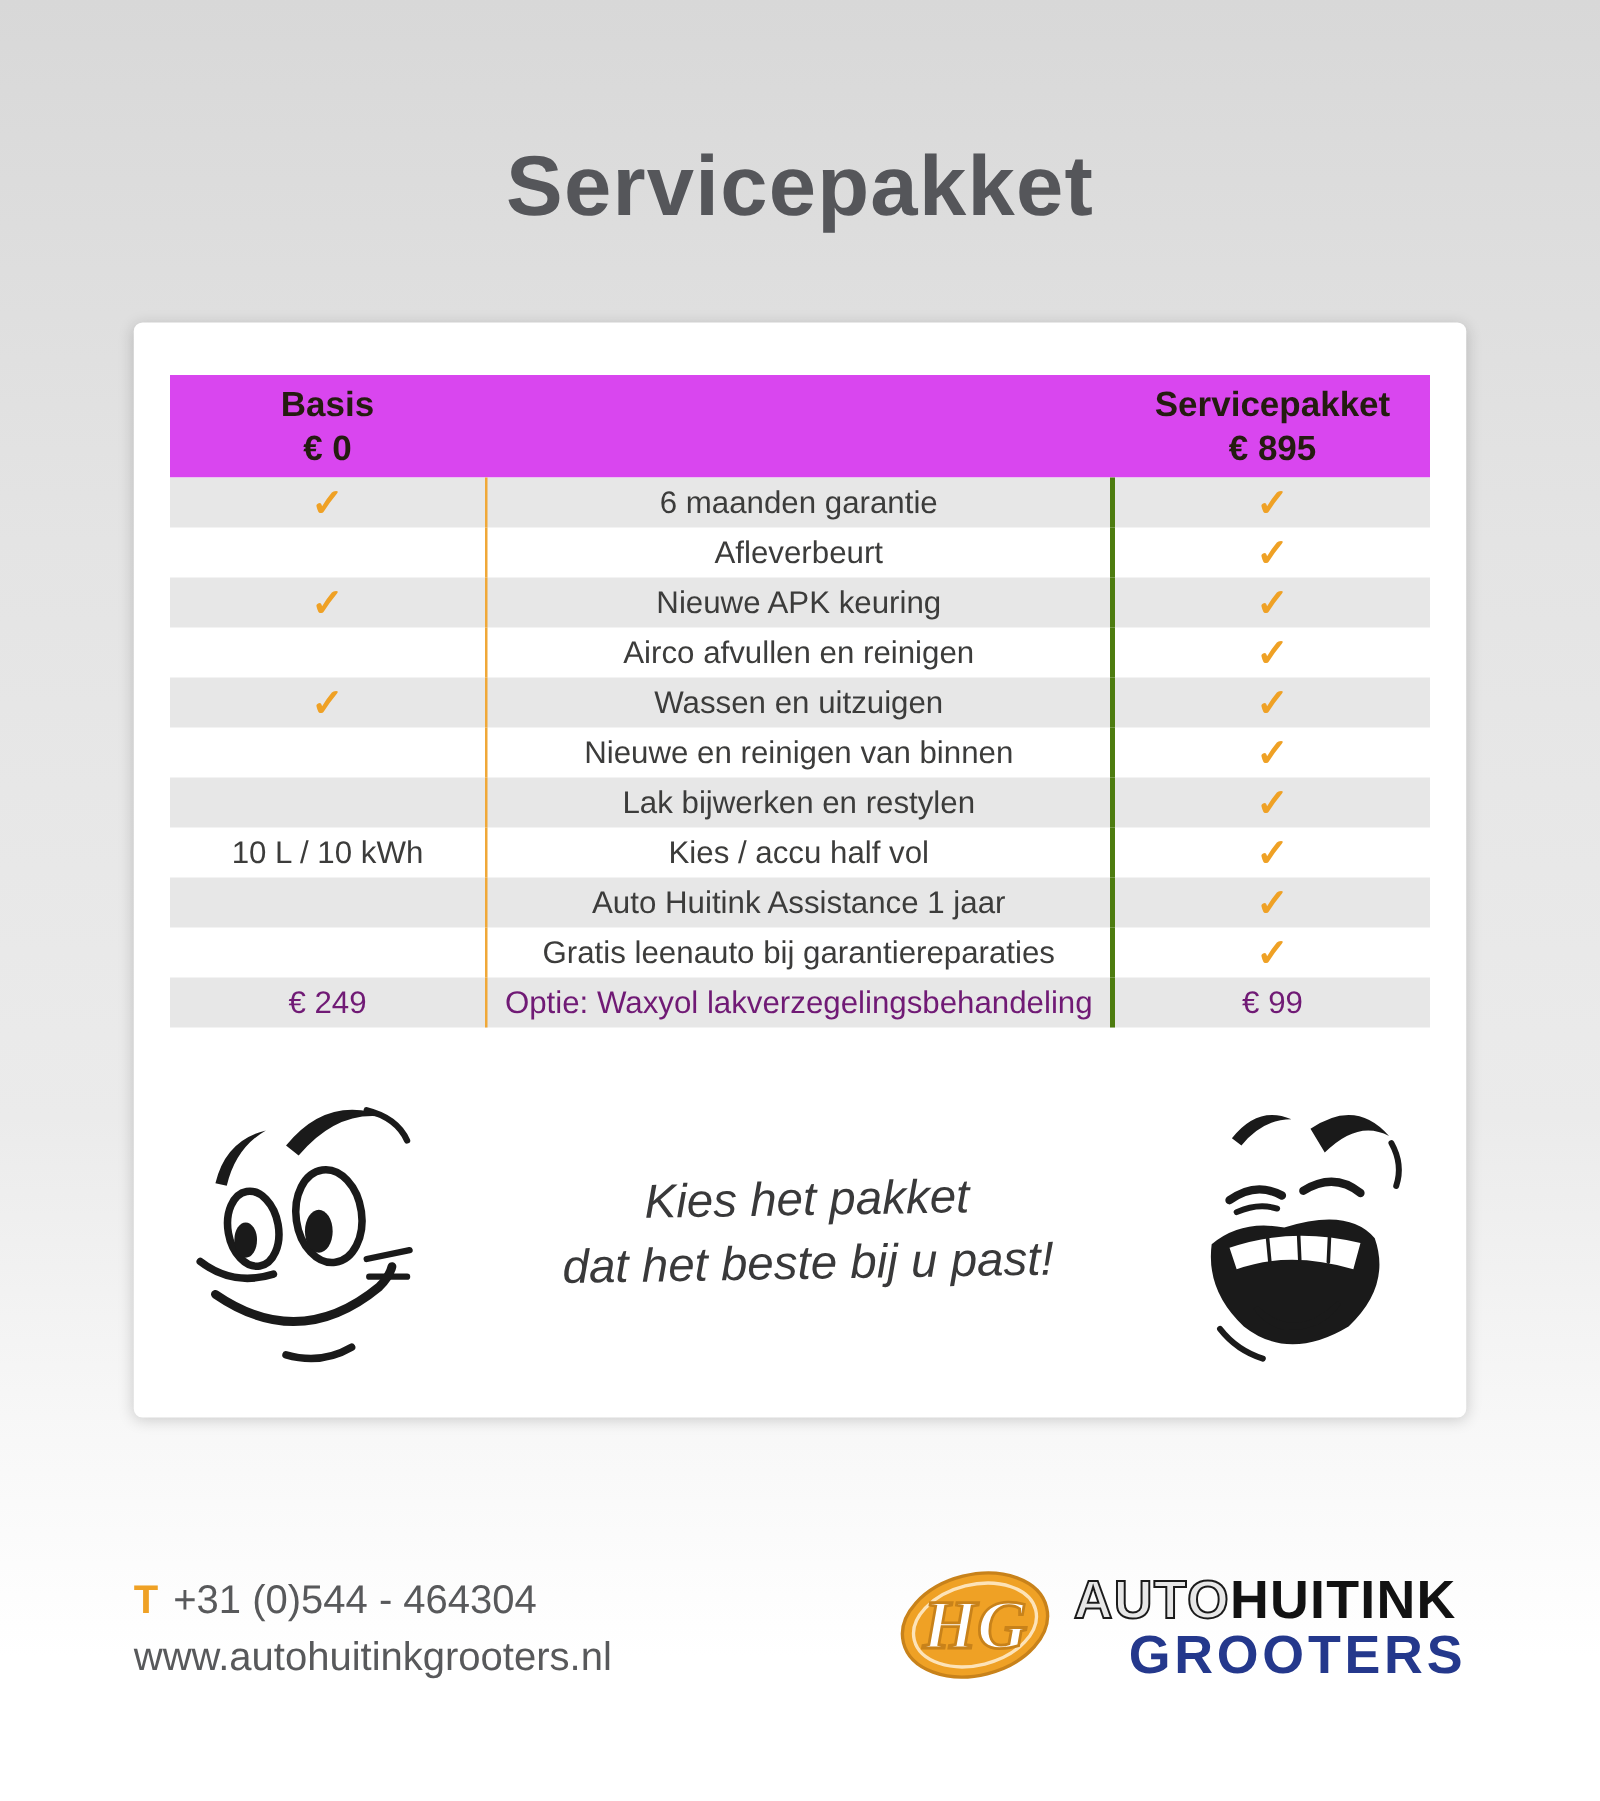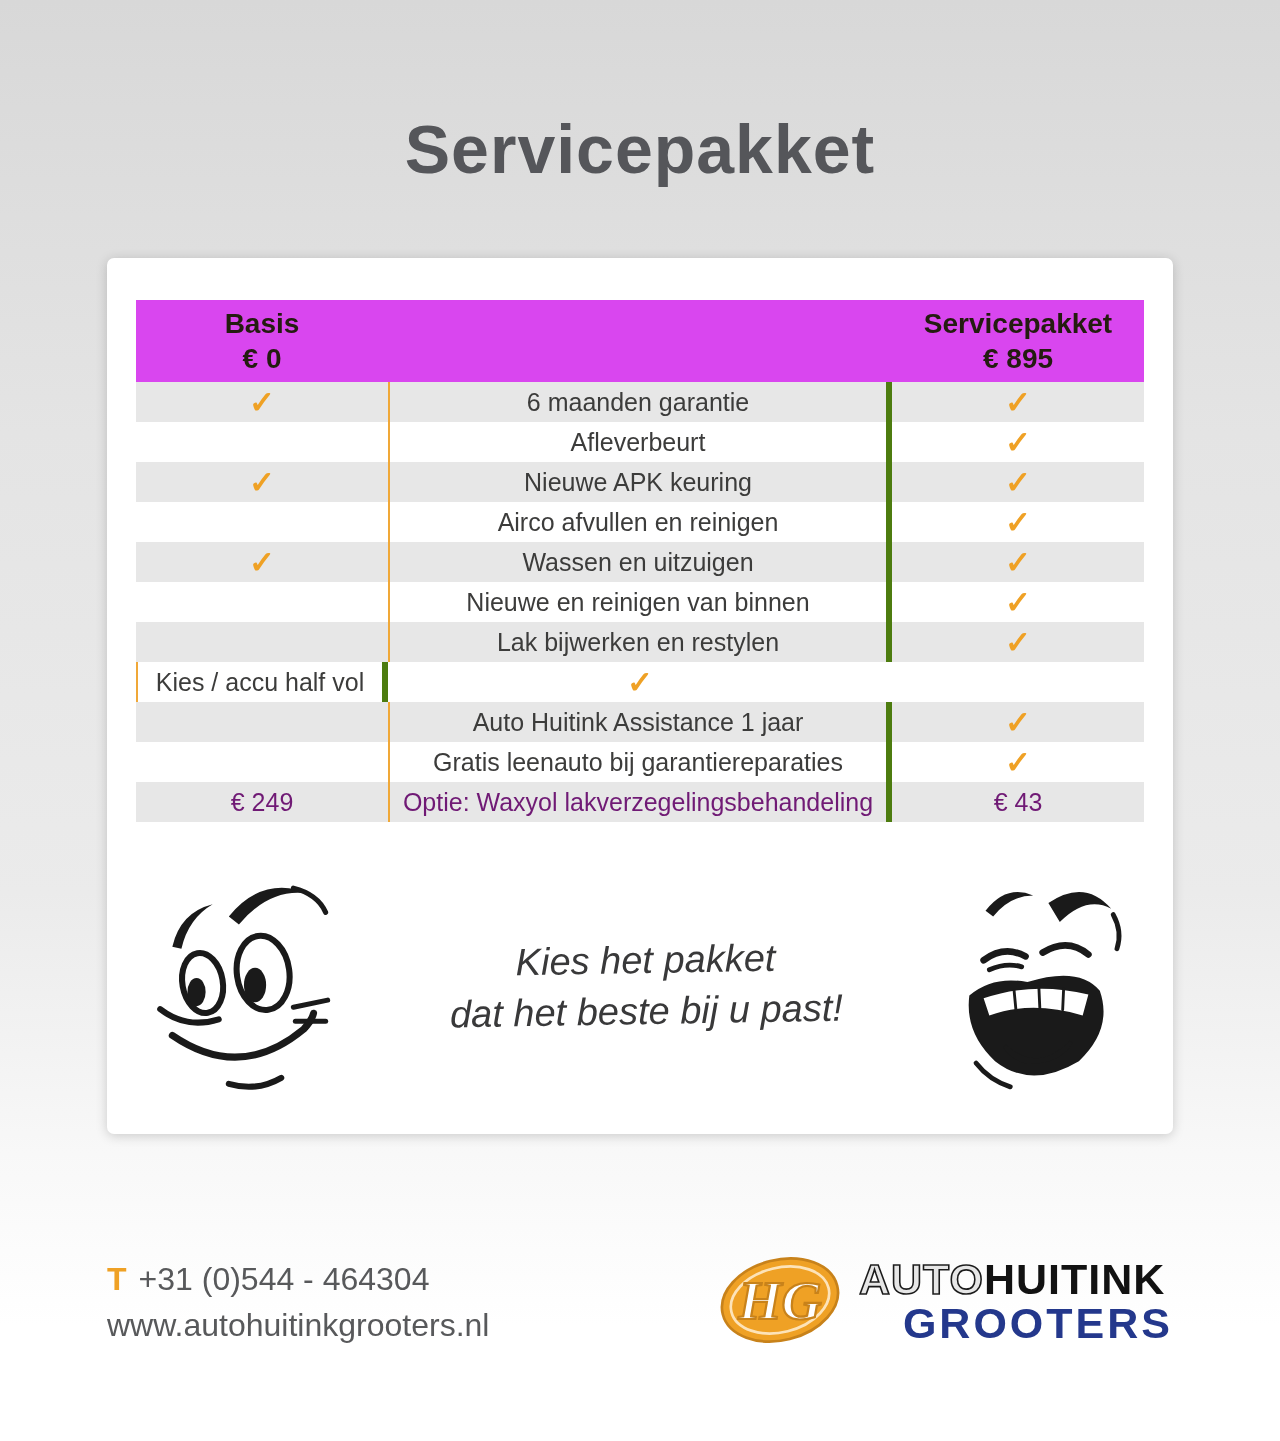--- a/index.html
+++ b/index.html
@@ -23,21 +23,21 @@
     display:grid;grid-template-columns:25% 50% 25%;
     background:#d946ef;height:82px;align-items:center;
   }
   .hcell{text-align:center;font-weight:bold;font-size:28px;color:#241c10;line-height:1.25;}
   .trow{display:grid;grid-template-columns:25% 50% 25%;height:40px;}
   .rows .trow:nth-child(odd){background:#e7e7e7;}
   .cell{
     display:flex;align-items:center;justify-content:center;
     font-size:25px;color:#3c3c3b;height:40px;overflow:hidden;white-space:nowrap;
   }
-  .cell.service{border-left:2px solid #f0a838;border-right:6px solid #4d7c0f;}
+  .cell.service{border-left:2px solid #f0a838;border-right:4px solid #4d7c0f;}
   .cell.check{color:#efa125;font-size:31px;font-weight:bold;}
   .trow.option{background:#f6c98b;}
   .trow.option .cell{color:#701a75;}
   
   .choose{display:flex;align-items:center;justify-content:flex-start;margin-top:38px;height:252px;padding:0 8px;}
   .face{flex:0 0 auto;}
   .slogan{flex:1;text-align:center;font-style:italic;font-size:38px;color:#39393a;line-height:1.35;transform:rotate(-1deg);}
   
   .footer{width:1066px;margin:112px auto 0;display:flex;justify-content:space-between;align-items:center;}
   .contact{font-size:32px;color:#58595b;}
@@ -103,37 +103,38 @@
         <div class="cell basis"></div>
         <div class="cell service">Nieuwe en reinigen van binnen</div>
         <div class="cell pakket check">✓</div>
       </div>
       <div class="trow">
         <div class="cell basis"></div>
         <div class="cell service">Lak bijwerken en restylen</div>
         <div class="cell pakket check">✓</div>
       </div>
       <div class="trow">
+        <div class="cell basis">10 L / 10 kWh</div>
         <div class="cell service">Kies / accu half vol</div>
         <div class="cell pakket check">✓</div>
       </div>
       <div class="trow">
         <div class="cell basis"></div>
         <div class="cell service">Auto Huitink Assistance 1 jaar</div>
         <div class="cell pakket check">✓</div>
       </div>
       <div class="trow">
         <div class="cell basis"></div>
         <div class="cell service">Gratis leenauto bij garantiereparaties</div>
         <div class="cell pakket check">✓</div>
       </div>
       <div class="trow option">
         <div class="cell basis">€ 249</div>
         <div class="cell service">Optie: Waxyol lakverzegelingsbehandeling</div>
-        <div class="cell pakket">€ 43</div>
+        <div class="cell pakket">€ 99</div>
       </div>
     </div>
 
     <div class="choose">
       <div class="face">
         <svg width="212" height="232" viewBox="0 0 210 230">
           <path d="M28,78 Q36,44 68,36 Q44,50 37,80 Z" fill="#1a1a1a"></path>
           <path d="M84,48 Q118,6 166,26 Q126,18 94,56 Z" fill="#1a1a1a"></path>
           <path class="ln" d="M148,20 Q172,26 180,44" stroke-width="5"></path>
           <ellipse cx="58" cy="114" rx="20" ry="30" fill="#fff" stroke="#1a1a1a" stroke-width="6" transform="rotate(-10 58 114)"></ellipse>

